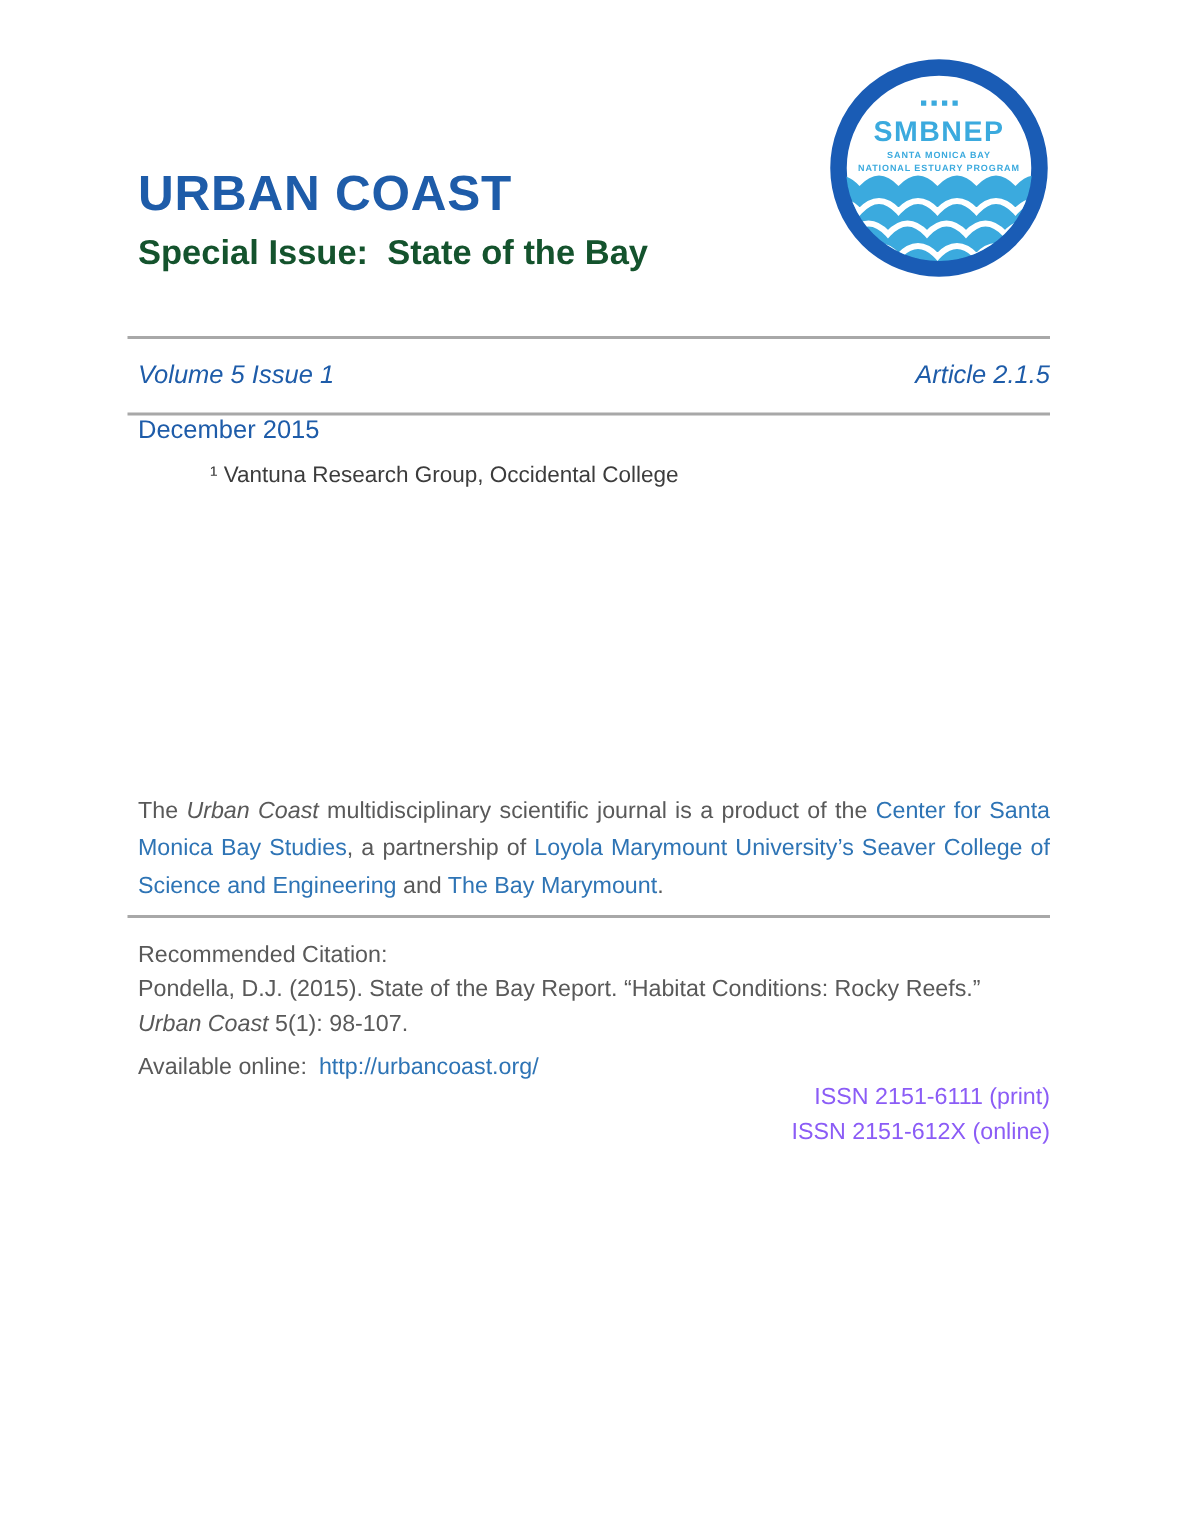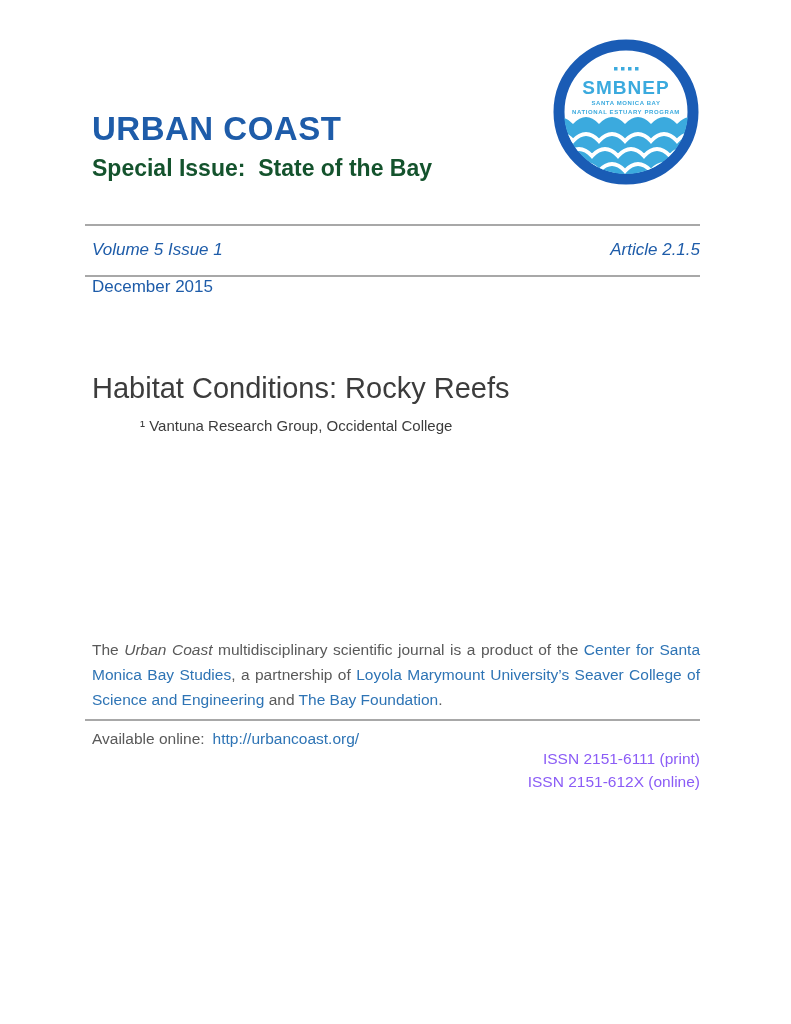--- a/index.html
+++ b/index.html
@@ -163,27 +163,30 @@
 
   <div class="rule rule1"></div>
   <div class="meta-row">
     <span>Volume 5 Issue 1</span>
     <span>Article 2.1.5</span>
   </div>
   <div class="rule"></div>
 
   <div class="issue-date">December 2015</div>
 
-  <h1 class="article-title" style="font-weight:normal;">Habitat Conditions: Rocky Reefs</h1>
   <div class="affiliation">¹ Vantuna Research Group, Occidental College</div>
 
-  <p class="about"><span>The </span><span class="italic">Urban Coast</span><span> multidisciplinary scientific journal is a product of the </span><a class="link">Center for Santa Monica Bay Studies</a><span>, a partnership of </span><a class="link">Loyola Marymount University’s Seaver College of Science and Engineering</a><span> and </span><a class="link">The Bay Foundation</a><span>.</span></p>
+  <p class="about"><span>The </span><span class="italic">Urban Coast</span><span> multidisciplinary scientific journal is a product of the </span><a class="link">Center for Santa Monica Bay Studies</a><span>, a partnership of </span><a class="link">Loyola Marymount University’s Seaver College of Science and Engineering</a><span> and </span><a class="link">The Bay Marymount</a><span>.</span></p>
 
   <div class="rule rule3"></div>
 
+  <div class="citation">
+    <div>Recommended Citation:</div>
+    <div><span>Pondella, D.J. (2015). State of the Bay Report. “Habitat Conditions: Rocky Reefs.” </span><span class="italic">Urban Coast</span><span> 5(1): 98-107.</span></div>
+  </div>
 
   <div class="available-row">
     <span>Available online:</span><a class="link">http://urbancoast.org/</a>
   </div>
 
   <div class="issn">
     <div>ISSN 2151-6111 (print)</div>
     <div>ISSN 2151-612X (online)</div>
   </div>
 

